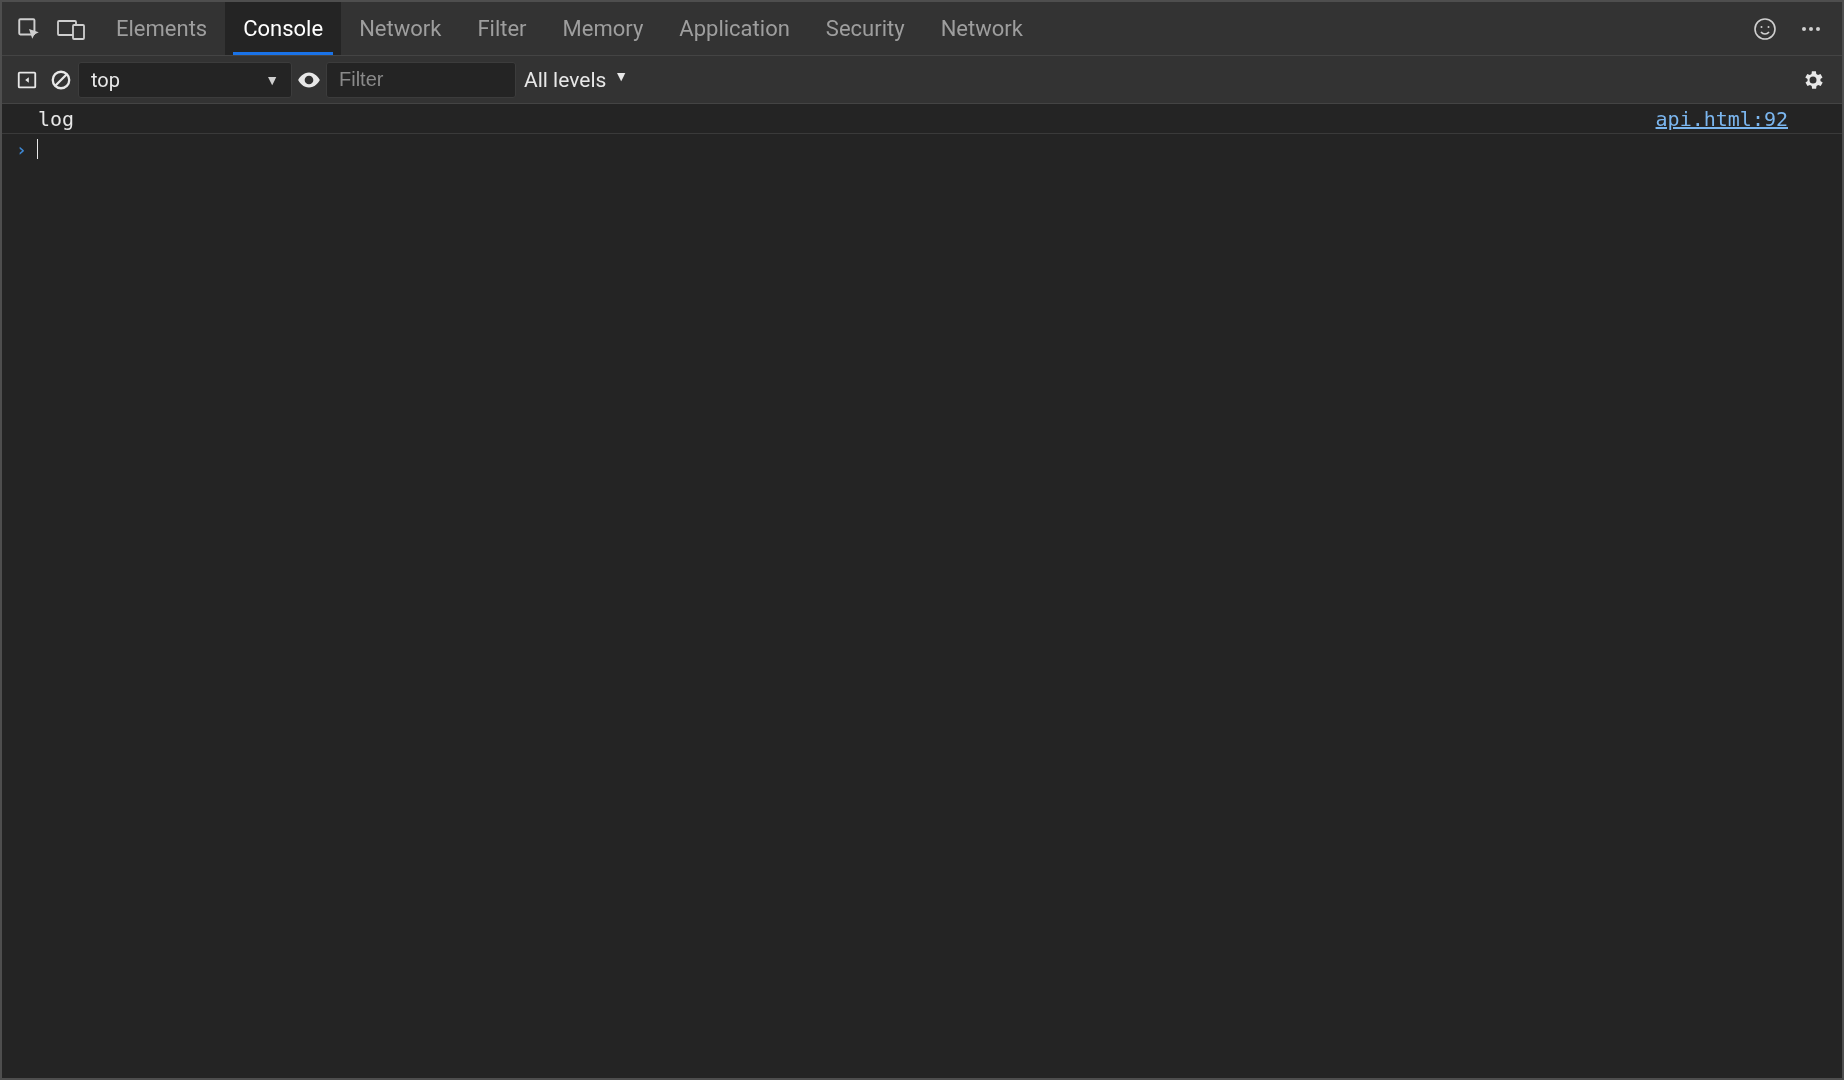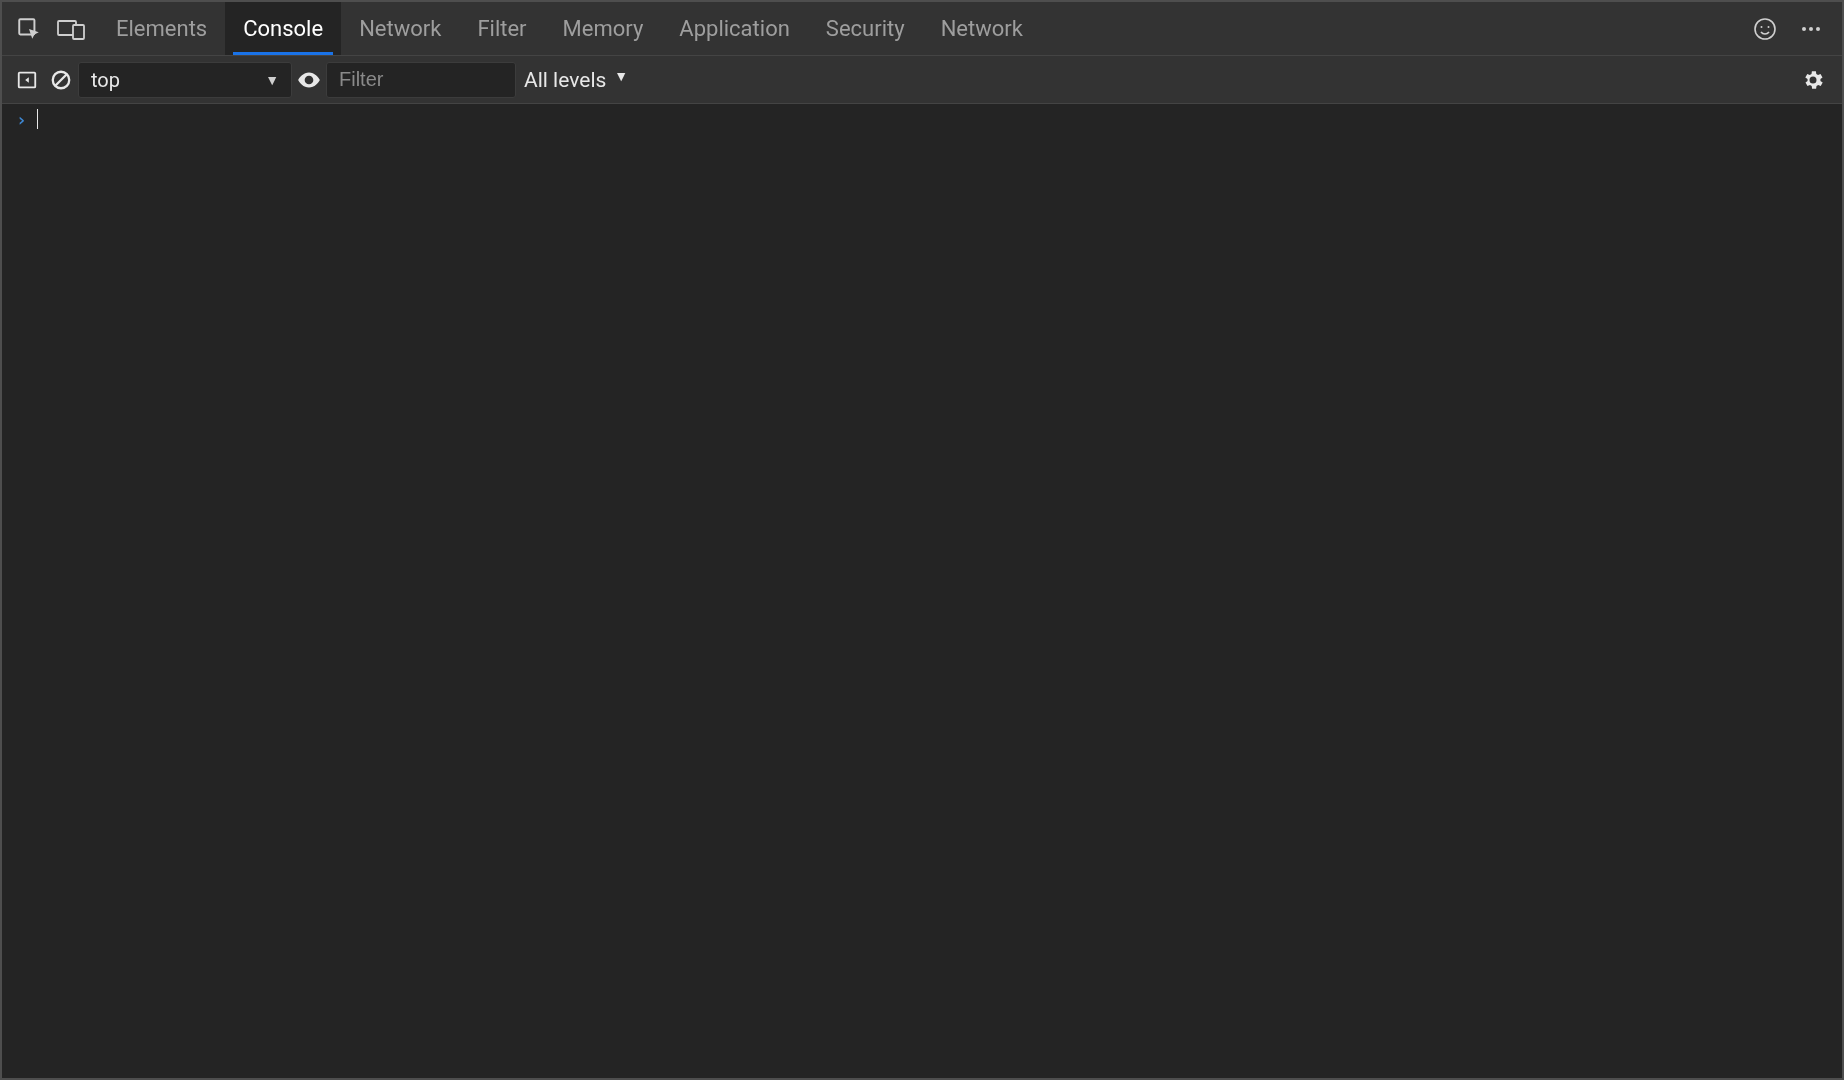--- a/index.html
+++ b/index.html
@@ -295,19 +295,23 @@
         <span>
           <svg width="24" height="24" viewBox="0 0 24 24" fill="#e8e8e8">
             <path d="M19.4 13a7.8 7.8 0 000-2l2.1-1.6-2-3.5-2.5 1a7.7 7.7 0 00-1.7-1l-.4-2.7h-4l-.4 2.7a7.7 7.7 0 00-1.7 1l-2.5-1-2 3.5L6.6 11a7.8 7.8 0 000 2l-2.1 1.6 2 3.5 2.5-1c.5.4 1.1.8 1.7 1l.4 2.7h4l.4-2.7c.6-.2 1.2-.6 1.7-1l2.5 1 2-3.5L19.4 13zM12 15.5A3.5 3.5 0 1112 8.5a3.5 3.5 0 010 7z"></path>
           </svg>
         </span>
       </div>
     </div>
   </div>
 
   <div class="console-body">
+    <div class="log-row">
+      <span>log</span>
+      <a class="src">api.html:92</a>
+    </div>
     <div class="prompt-row">
       <span class="chev">›</span>
       <span class="cursor"></span>
     </div>
   </div>
 
 </div>
 
 </body></html>

